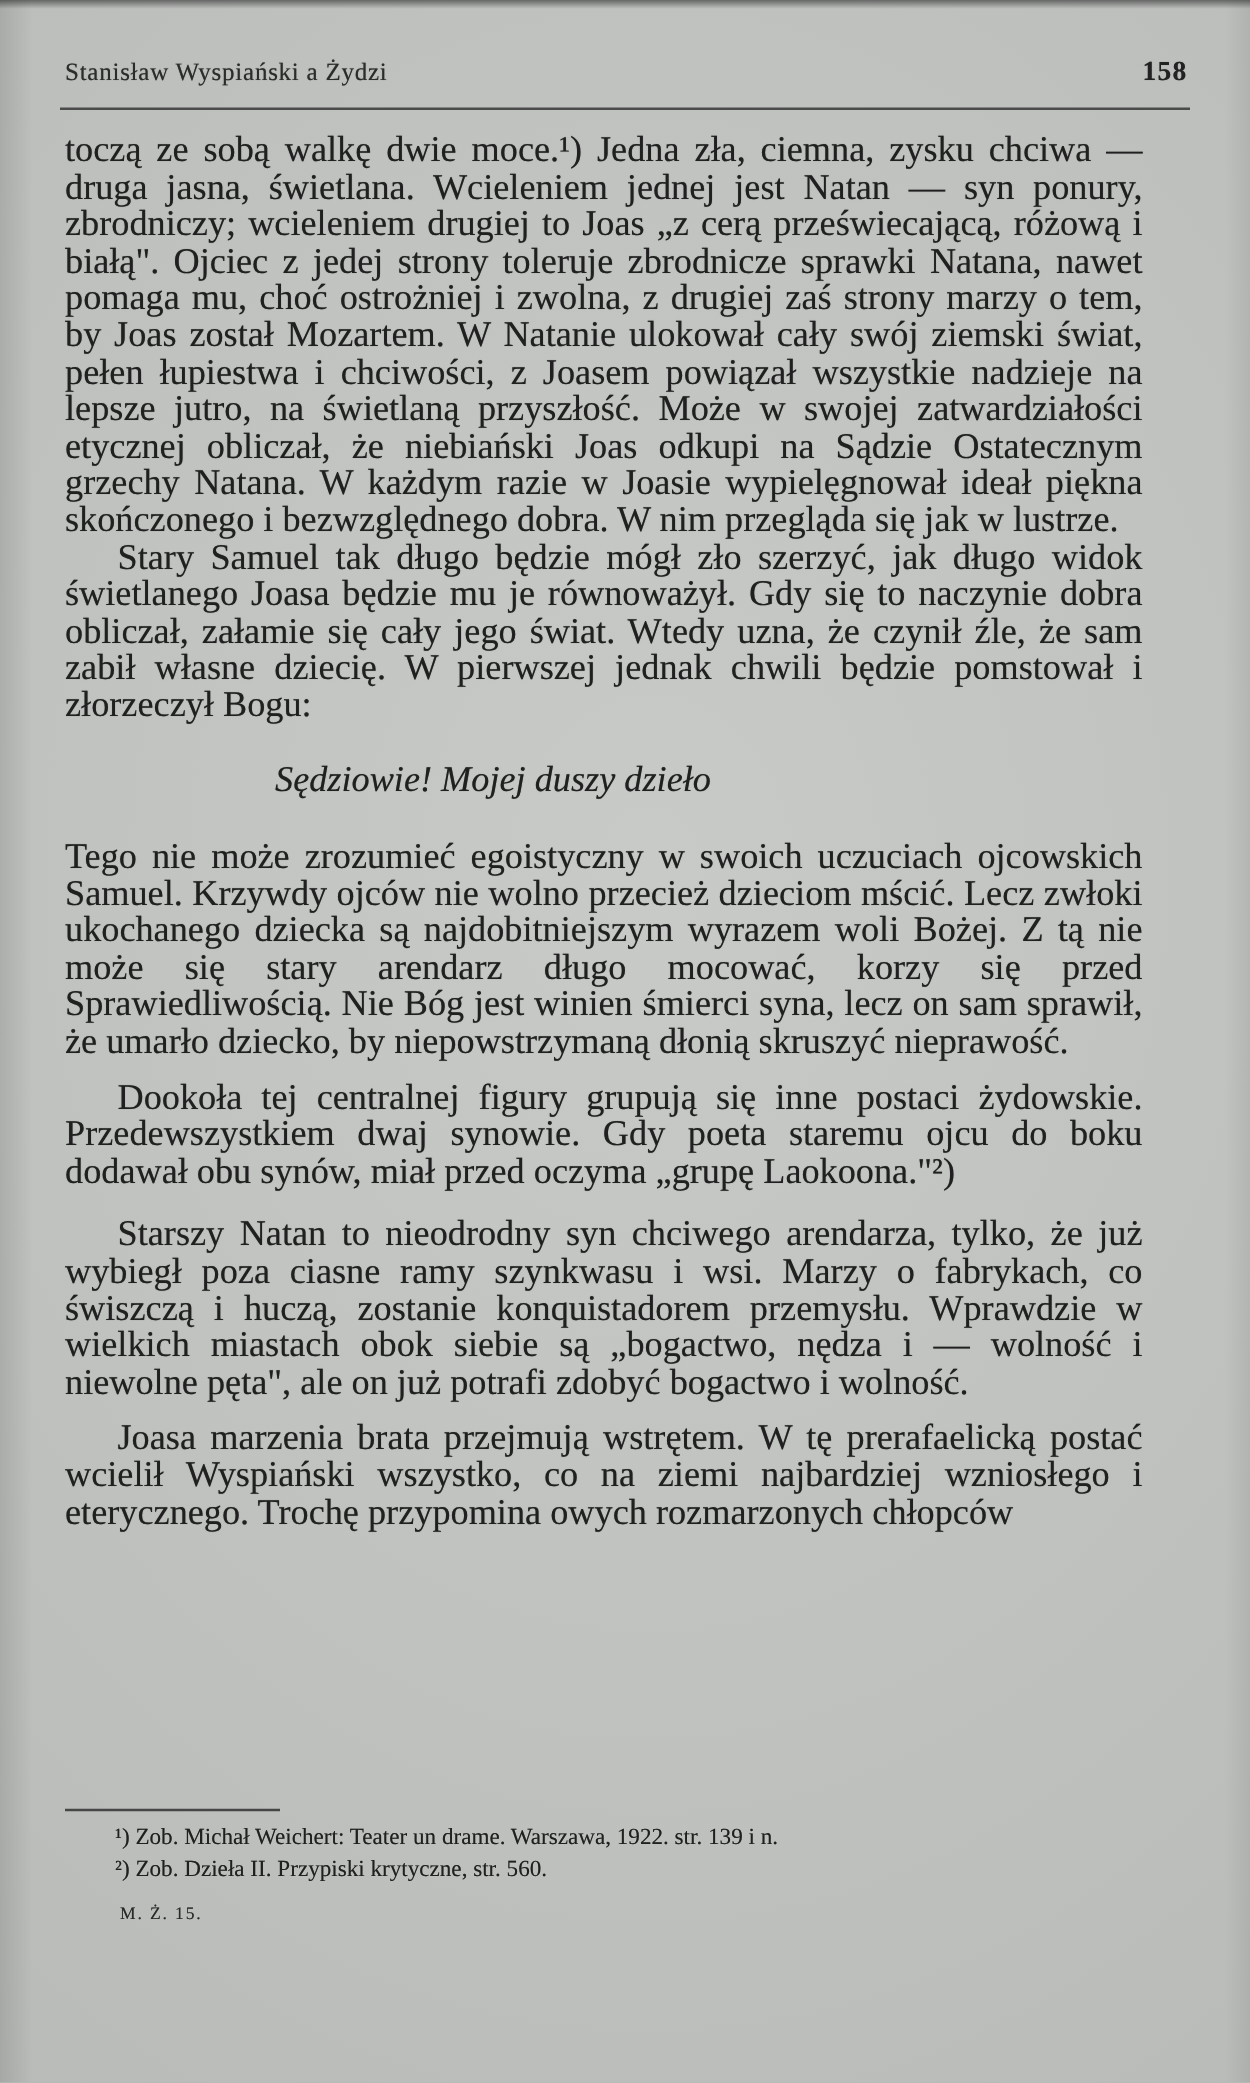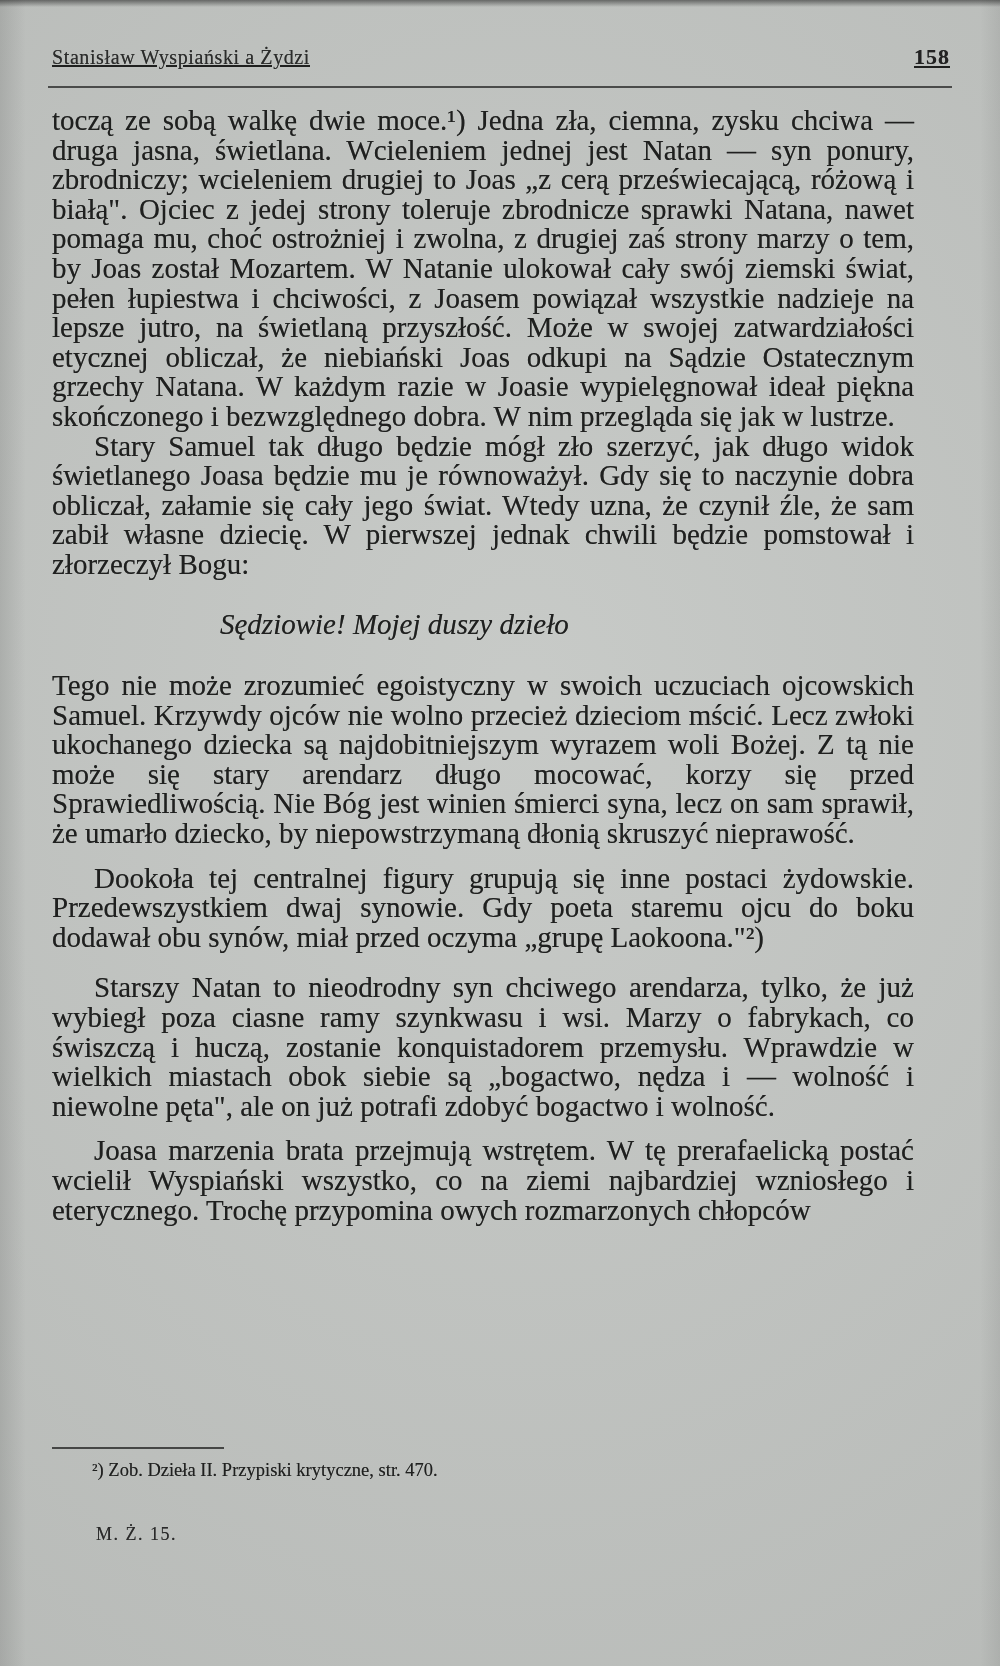--- a/index.html
+++ b/index.html
@@ -21,21 +21,21 @@
     position: absolute; inset: 0; pointer-events: none;
     background:
       linear-gradient(180deg, rgba(15,15,15,0.50) 0px, rgba(15,15,15,0.0) 7px),
       linear-gradient(90deg, rgba(30,30,30,0.12) 0px, rgba(30,30,30,0) 26px),
       linear-gradient(270deg, rgba(30,30,30,0.08) 0px, rgba(30,30,30,0) 20px),
       radial-gradient(ellipse 120% 90% at 52% 42%, rgba(255,255,255,0.06), rgba(20,20,20,0.09));
   }
 
   .header {
     position: absolute; top: 44px; left: 52px; right: 50px;
-    display: flex; justify-content: space-between; align-items: baseline; text-decoration: underline;
+    display: flex; justify-content: space-between; align-items: baseline;
   }
   .header-title {
     font-size: 20px; letter-spacing: 0.6px; color: #2b2c2b;
     text-shadow: 0 0 0.6px rgba(25,25,25,0.55);
   }
   .page-number {
     font-size: 22px; font-weight: bold; color: #222; letter-spacing: 1px;
     text-shadow: 0 0 0.6px rgba(25,25,25,0.55);
   }
   .header-rule {
@@ -66,21 +66,21 @@
     text-shadow: 0 0 0.5px rgba(25,25,25,0.5);
   }
   .footnote-rule {
     width: 172px; border-top: 2px solid #454645; height: 0;
     margin: 0 0 8px 0;
   }
   .footnotes p { margin: 0; text-indent: 40px; }
 
   .signature {
     position: absolute; left: 96px; top: 1524px;
-    font-size: 18px; letter-spacing: 1.5px; color: #2a2a2a;
+    font-size: 14px; letter-spacing: 1.5px; color: #2a2a2a;
     text-shadow: 0 0 0.5px rgba(25,25,25,0.5);
   }
 </style>
 </head>
 <body>
 
 <div class="page">
   <div class="scan-shade"></div>
 
   <div class="header">
@@ -98,17 +98,18 @@
     </div>
 
     <p>Tego nie może zrozumieć egoistyczny w swoich uczuciach ojcowskich Samuel. Krzywdy ojców nie wolno przecież  dzieciom mścić.  Lecz zwłoki ukochanego dziecka są najdobitniejszym wyrazem woli Bożej. Z tą nie może się stary arendarz długo mocować,  korzy się przed Sprawiedliwością. Nie Bóg jest winien śmierci syna,  lecz on sam sprawił, że umarło dziecko, by niepowstrzymaną dłonią skruszyć nieprawość.</p>
     <p class="indent gap-md">Dookoła tej centralnej figury grupują się inne postaci żydowskie. Przedewszystkiem dwaj synowie. Gdy poeta staremu ojcu do boku dodawał obu synów, miał przed oczyma „grupę Laokoona."²)</p>
     <p class="indent gap-sm">Starszy Natan to nieodrodny syn chciwego arendarza, tylko, że już wybiegł poza ciasne ramy szynkwasu i wsi. Marzy o fabrykach, co świszczą i huczą, zostanie konquistadorem przemysłu. Wprawdzie w wielkich miastach obok siebie są „bogactwo, nędza i — wolność i niewolne pęta", ale on już potrafi zdobyć bogactwo i wolność.</p>
     <p class="indent gap-md">Joasa marzenia brata przejmują wstrętem. W tę prerafaelicką postać wcielił Wyspiański wszystko, co na ziemi najbardziej wzniosłego i eterycznego. Trochę przypomina owych rozmarzonych chłopców</p>
   </div>
 
   <div class="footnotes">
     <div class="footnote-rule"></div>
-    <p>²) Zob. Dzieła II. Przypiski krytyczne, str. 470.</p>
+    <p>¹) Zob. Michał Weichert: Teater un drame. Warszawa, 1922. str. 139 i n.</p>
+    <p>²) Zob. Dzieła II. Przypiski krytyczne, str. 560.</p>
   </div>
 
   <div class="signature">M. Ż. 15.</div>
 </div>
 
 </body></html>

